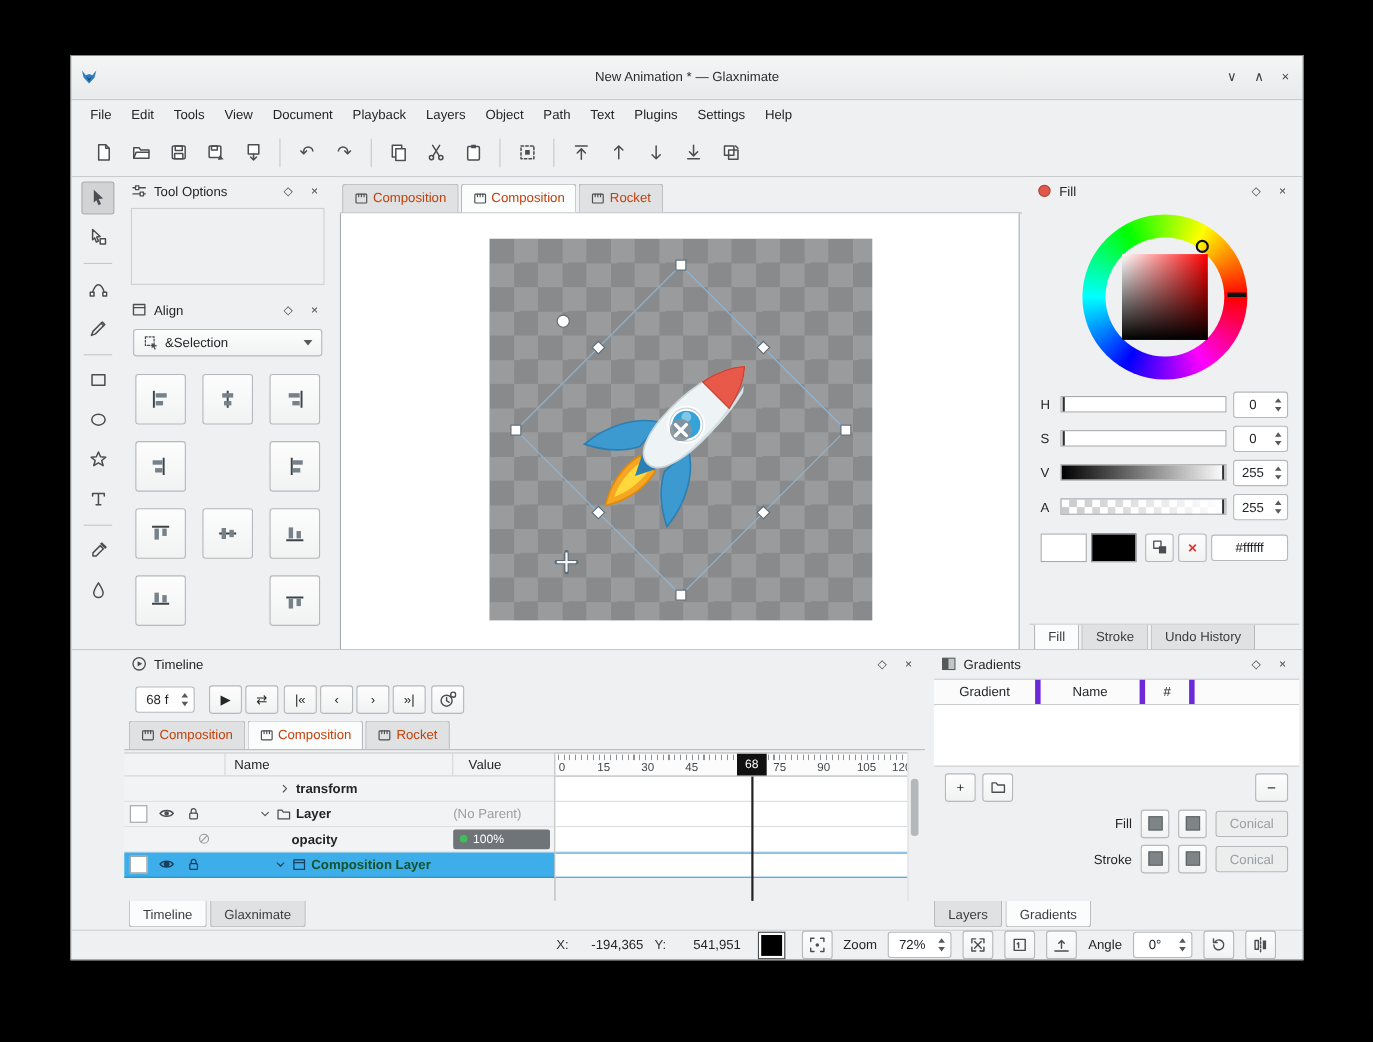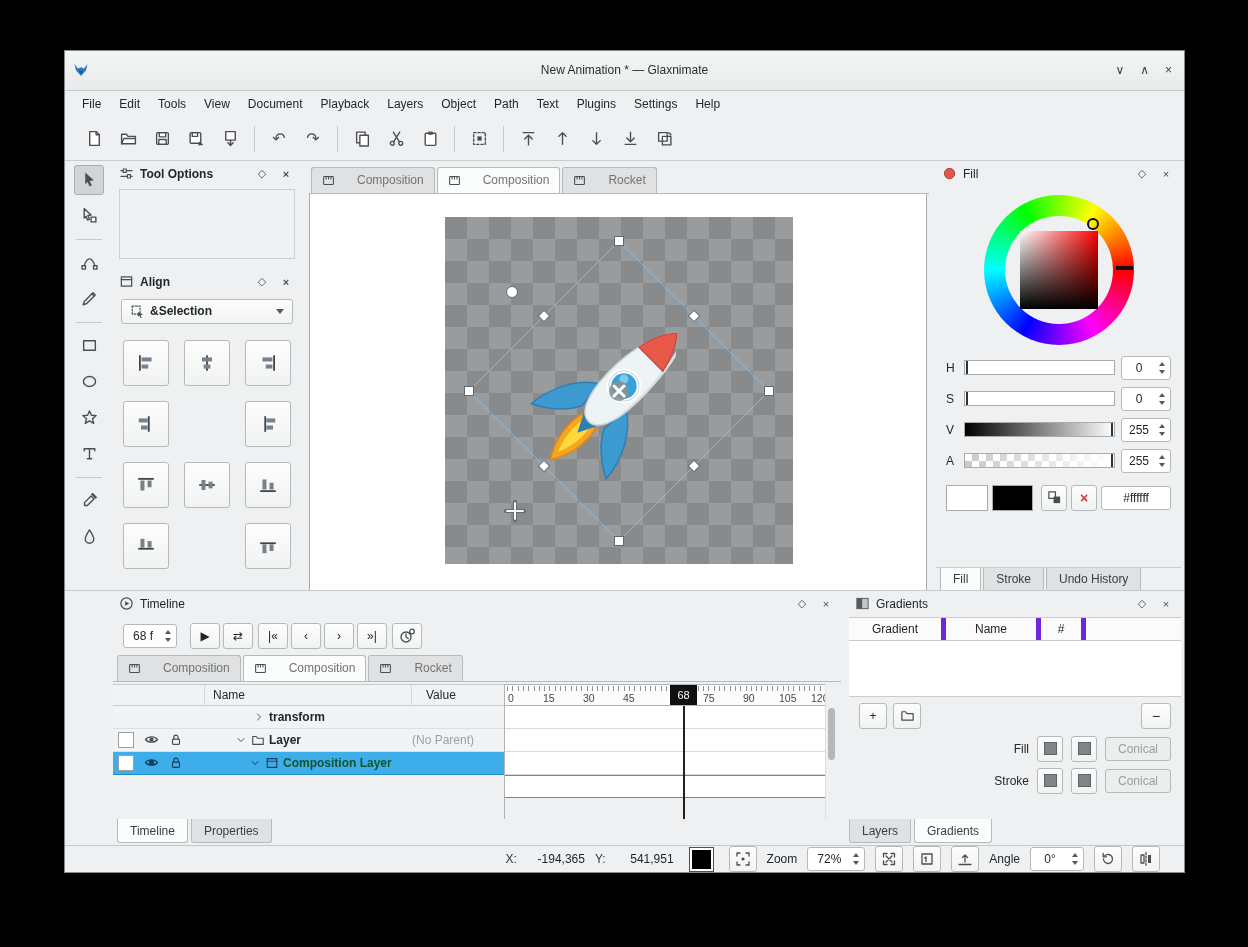--- a/index.html
+++ b/index.html
@@ -36,38 +36,38 @@
   .tools-col{position:absolute;left:6px;top:4px;width:36px;display:flex;flex-direction:column;align-items:center;gap:6px;}
   .tool{width:30px;height:30px;display:flex;align-items:center;justify-content:center;border-radius:3px;border:1px solid transparent;}
   .tool.selected{background:#d1d3d4;border:1px solid #aaacae;}
   .vsep{width:26px;height:1px;background:#c6c8ca;margin:2px 0;}
 
   .panel{background:#eff0f1;}
   .panel-title{height:26px;display:flex;align-items:center;gap:6px;padding:0 6px;}
   .panel-title .pt-label{flex:1;}
   .pt-btn{width:18px;height:18px;display:flex;align-items:center;justify-content:center;color:#4a4e52;font-size:11px;}
 
-  .left-panels{position:absolute;left:48px;top:0;width:188px;height:433px;display:flex;flex-direction:column;font-weight:bold;}
+  .left-panels{position:absolute;left:48px;top:0;width:188px;height:433px;display:flex;flex-direction:column;}
   .tool-options{height:108px;}
   .panel-body-empty{margin:2px 6px;height:70px;border:1px solid #cdd0d2;background:#eff0f1;}
   .align-panel{flex:1;display:flex;flex-direction:column;}
   .combo{height:25px;border:1px solid #b6b9bb;border-radius:3px;background:linear-gradient(#fdfdfd,#f1f2f2);display:flex;align-items:center;gap:6px;padding:0 8px;position:relative;}
   .combo .carr{margin-left:auto;width:0;height:0;border-left:4px solid transparent;border-right:4px solid transparent;border-top:5px solid #55595c;}
   .align-combo{margin:4px 8px 2px;}
   .align-grid{display:grid;grid-template-columns:repeat(3,46px);grid-auto-rows:46px;gap:15px;justify-content:center;margin-top:14px;}
   .abtn{border:1px solid #b6b9bb;border-radius:3px;background:linear-gradient(#fdfdfd,#f1f2f2);display:flex;align-items:center;justify-content:center;}
   .abtn svg *{stroke:#5a6065;}
   .abtn svg .bar{stroke:#3f4448;stroke-width:1.6;}
   .abtn svg .bx{fill:#76818a;stroke:none;}
   .g-c1{grid-column:1;} .g-c3{grid-column:3;}
 
   
   .canvas-panel{position:absolute;left:244px;top:0;width:620px;height:433px;}
   .tabbar{display:flex;align-items:flex-end;height:33px;padding:0 2px;border-bottom:1px solid #b7babc;}
-  .tab{height:26px;display:flex;align-items:center;gap:22px;padding:0 10px;background:#dfe1e2;border:1px solid #b7babc;border-bottom:none;border-radius:3px 3px 0 0;margin-right:2px;color:#737373;}
+  .tab{height:26px;display:flex;align-items:center;gap:4px;padding:0 10px;background:#dfe1e2;border:1px solid #b7babc;border-bottom:none;border-radius:3px 3px 0 0;margin-right:2px;color:#c2410c;}
   .tab.active{background:#fbfcfc;position:relative;}
   .canvas-frame{position:relative;width:618px;height:399px;background:#ffffff;border:1px solid #a8abad;border-top:none;overflow:hidden;}
   .checker{position:absolute;left:135px;top:23px;width:348px;height:347px;background:conic-gradient(#9a9b9c 0 25%,#888a8b 0 50%,#9a9b9c 0 75%,#888a8b 0 100%);background-size:44px 44px;}
   .overlay-svg{position:absolute;left:0;top:0;}
 
   
   .fill-panel{position:absolute;left:871px;top:0;width:245px;height:433px;display:flex;flex-direction:column;}
   .fill-combo{margin:2px 8px 4px;}
   .wheel{position:relative;width:150px;height:150px;margin:8px auto 4px;}
   .ring{position:absolute;inset:0;border-radius:50%;background:conic-gradient(from 90deg,#f00,#f0f,#00f,#0ff,#0f0,#ff0,#f00);}
@@ -756,20 +756,39 @@
                   </svg>
                 <svg class="ic" width="14" height="14" viewBox="0 0 16 16">
                     <path d="M2 4 h4 l1.5 2 H14 v7 H2 Z"></path>
                   </svg>
                 <span class="bold">Layer</span>
               </div>
               <div class="vl">
                   <span class="gray">(No Parent)</span>
                 </div>
             </div>
+            <div class="tl-row">
+              <div class="pre">
+                <span class="rowicon" style="margin-left:66px;opacity:.55">
+                  <svg class="ic" width="13" height="13" viewBox="0 0 16 16">
+                      <circle cx="8" cy="8" r="5"></circle>
+                      <path d="M4.6 11.4 L11.4 4.6"></path>
+                    </svg>
+                </span>
+              </div>
+              <div class="nm" style="padding-left:60px;">
+                <span class="bold">opacity</span>
+              </div>
+              <div class="vl">
+                <div class="badge">
+                  <span class="gdot"></span>
+                  <span>100%</span>
+                </div>
+              </div>
+            </div>
             <div class="tl-row selected">
               <div class="pre">
                 <div class="cbox"></div>
                 <span class="rowicon">
                   <svg class="ic" width="15" height="15" viewBox="0 0 16 16">
                       <path d="M1.5 8 C4.5 4.2 11.5 4.2 14.5 8 C11.5 11.8 4.5 11.8 1.5 8 Z"></path>
                       <circle class="fl" cx="8" cy="8" r="2.2"></circle>
                     </svg>
                 </span>
                 <span class="rowicon">
@@ -876,21 +895,21 @@
         </div>
       </div>
     </div>
 
     <div class="dock-tabs">
       <div class="dock-left">
         <div class="btab active">
             <span>Timeline</span>
           </div>
         <div class="btab">
-            <span>Properties</span>
+            <span>Glaxnimate</span>
           </div>
       </div>
       <div class="dock-right">
         <div class="btab">
             <span>Layers</span>
           </div>
         <div class="btab active">
             <span>Gradients</span>
           </div>
       </div>

